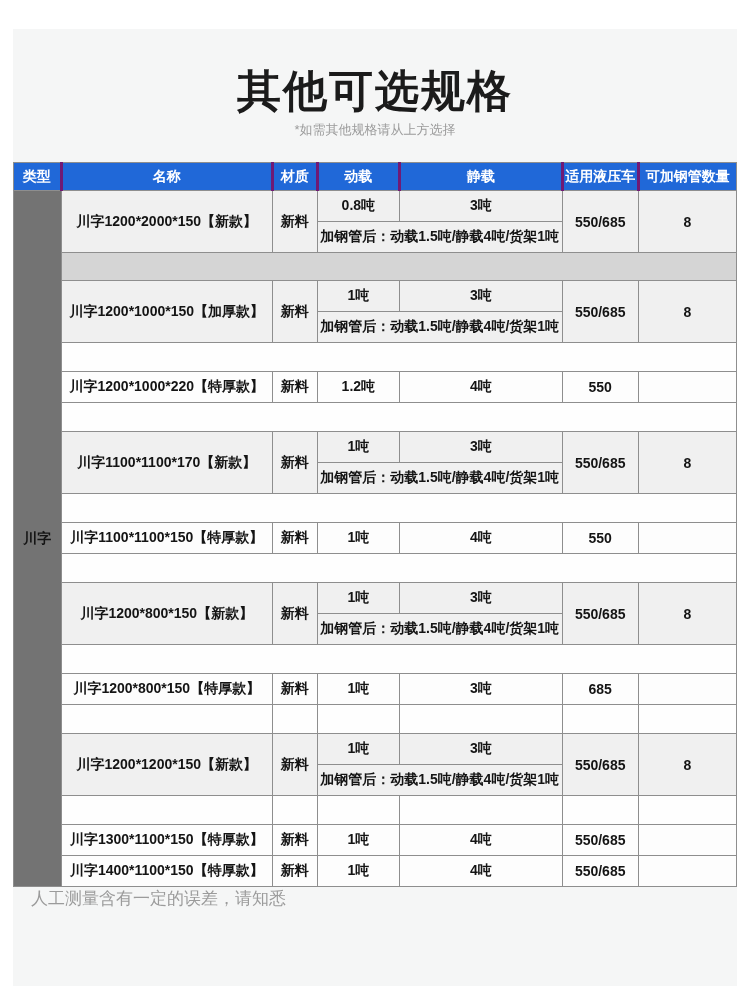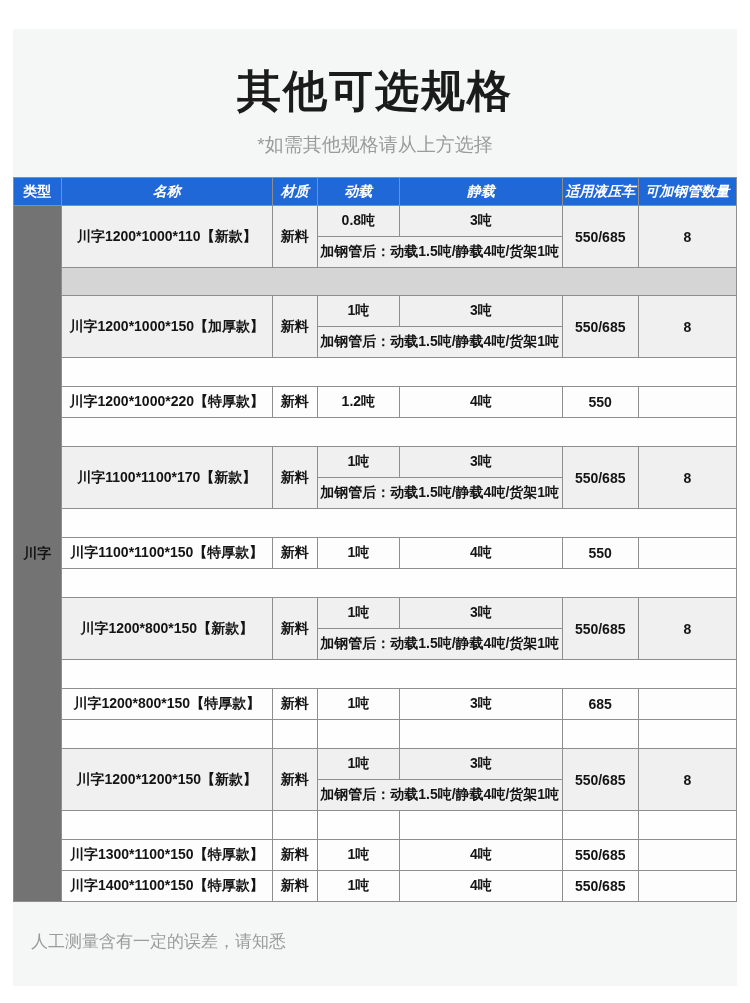--- a/index.html
+++ b/index.html
@@ -24,23 +24,23 @@
     margin: 0;
     padding-top: 36px;
     text-align: center;
     font-size: 44px;
     line-height: 52px;
     font-weight: 900;
     letter-spacing: 2px;
     color: #1b1b1b;
   }
   .page-subtitle {
-    margin-top: 17px;
+    margin-top: 2px;
     text-align: center;
-    font-size: 19px;
+    font-size: 13px;
     line-height: 21px;
     font-weight: 500;
     color: var(--muted-text, #9b9b9b);
   }
   table.spec {
     width: 100%;
     border-collapse: collapse;
     table-layout: fixed;
     margin-top: 22px;
   }
@@ -54,32 +54,31 @@
     padding: 0;
     overflow: hidden;
     white-space: nowrap;
   }
   table.spec thead th {
     background: var(--header-bg, #2068d8);
     color: var(--header-text, #ffffff);
     height: 27px;
     font-size: 14px;
   }
-  table.spec thead th + th { border-left: 1px solid #701a75; font-style: italic; }
+  table.spec thead th + th { border-left: 3px solid #701a75; }
   tr.h-sub   { height: 31px; }
   tr.single  { height: 31px; }
   tr.band-row   { height: 28px; }
   tr.spacer-row { height: 29px; }
   .shaded td     { background: var(--shaded-row-bg, #f0f0f0); }
   .whiterow td   { background: #fdfdfd; }
   td.type-col    { background: #737373; font-size: 15px; }
   td.band-cell   { background: var(--divider-band-bg, #d5d5d5); }
   td.spacer-cell { background: #fefefe; }
   .footer-note {
-    margin-top: 28px;
     padding-left: 18px;
     font-size: 17px;
     color: var(--muted-text, #9b9b9b);
   }
 </style>
 </head>
 <body>
 
 <div class="card">
 
@@ -104,21 +103,21 @@
         <th>动载</th>
         <th>静载</th>
         <th>适用液压车</th>
         <th>可加钢管数量</th>
       </tr>
     </thead>
     <tbody>
 
       <tr class="h-sub shaded">
         <td class="type-col" rowspan="23">川字</td>
-        <td rowspan="2">川字1200*1000*110【新款】</td>
+        <td rowspan="2">川字1200*2000*150【新款】</td>
         <td rowspan="2">新料</td>
         <td>0.8吨</td>
         <td>3吨</td>
         <td rowspan="2">550/685</td>
         <td rowspan="2">8</td>
       </tr>
       <tr class="h-sub shaded">
         <td colspan="2">加钢管后：动载1.5吨/静载4吨/货架1吨</td>
       </tr>
 

